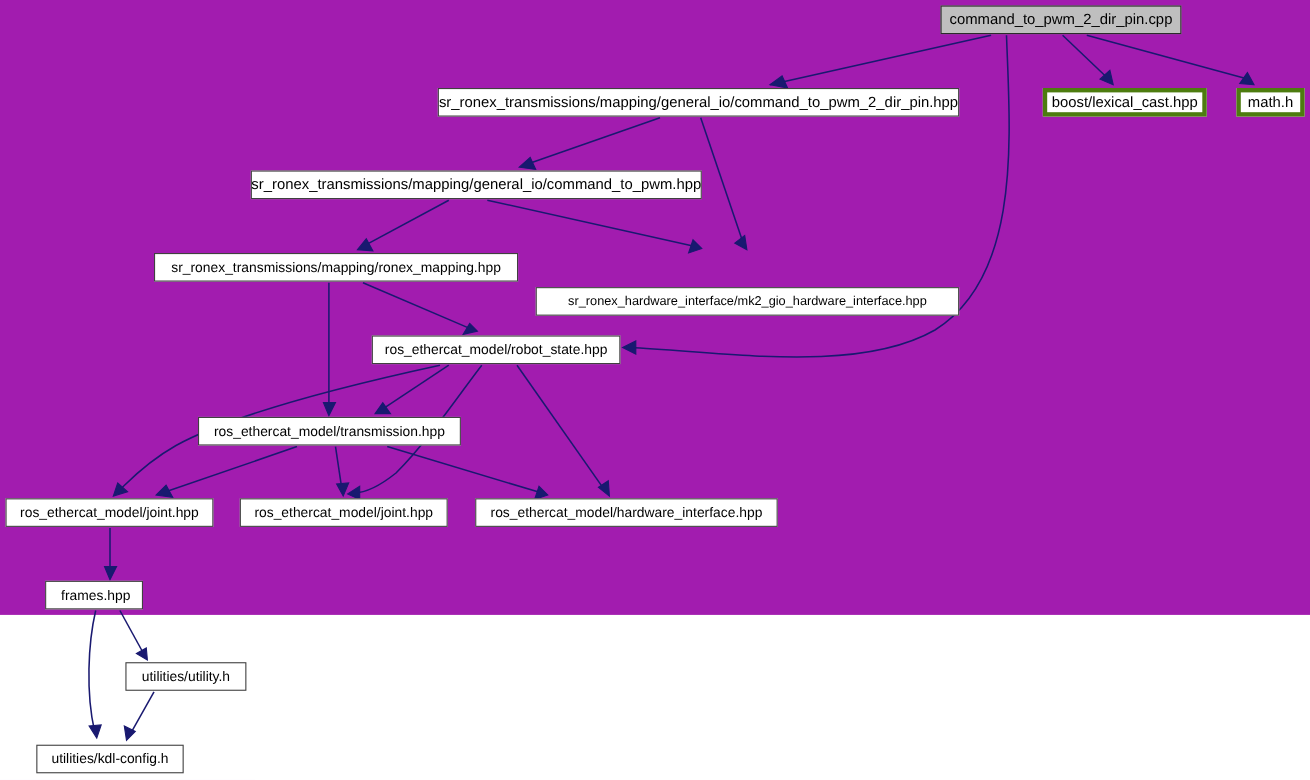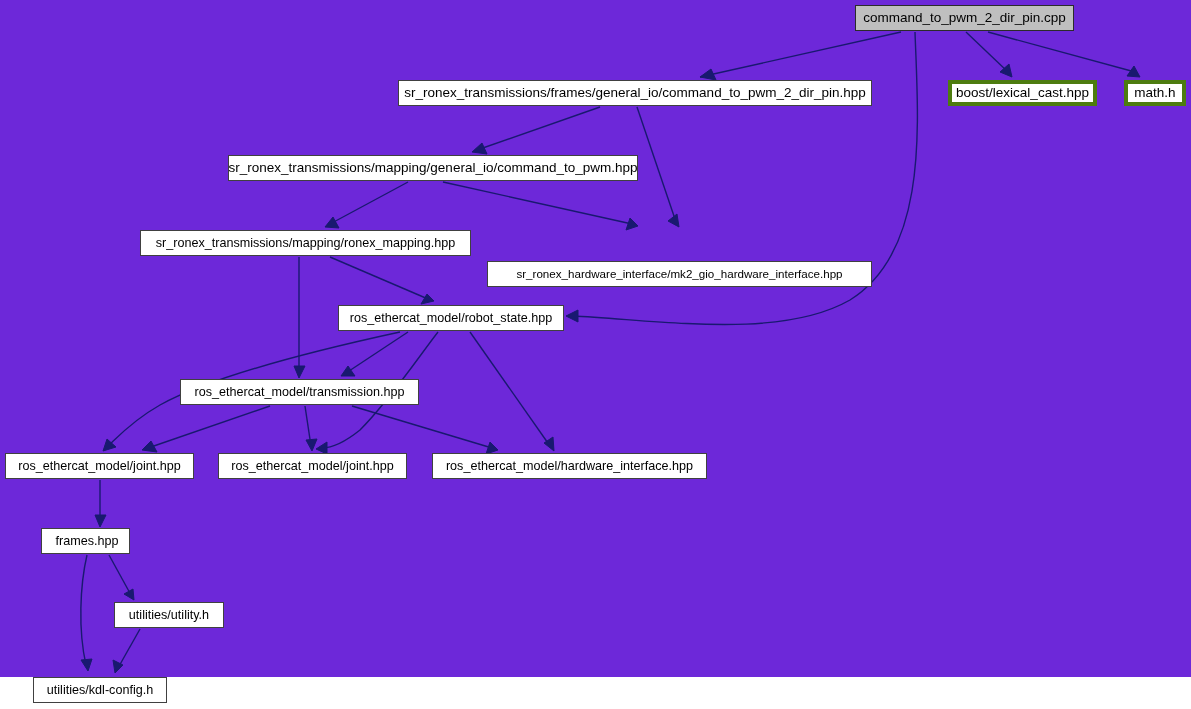--- a/index.html
+++ b/index.html
@@ -9,22 +9,22 @@
   }
   body {
     width: 1191px;
     height: 709px;
     font-family: "Liberation Sans", sans-serif;
     overflow: hidden;
   }
   #graph-root {
     position: relative;
     width: 1191px;
-    height: 677px;
-    background: #6d28d9;
+    height: 559px;
+    background: #a21caf;
   }
   #edge-layer {
     position: absolute;
     left: 0;
     top: 0;
     width: 1191px;
     height: 709px;
   }
   .edge-path {
     fill: none;
@@ -110,21 +110,21 @@
       <path class="edge-path" d="M 87,555 C 80,585 78,630 86,665"></path>
       <polygon class="edge-head" points="88,671 81,660 92,659"></polygon>
       <path class="edge-path" d="M 140,629 L 118,668"></path>
       <polygon class="edge-head" points="115,673 113,660 123,665"></polygon>
     </svg>
   <div id="node-layer">
       <div class="gnode root fs14" style="left: 855px; top: 5px; width: 219px; height: 26px;">
         <span class="gnode-label">command_to_pwm_2_dir_pin.cpp</span>
       </div>
       <div class="gnode fs14" style="left: 398px; top: 80px; width: 474px; height: 26px;">
-        <span class="gnode-label">sr_ronex_transmissions/frames/general_io/command_to_pwm_2_dir_pin.hpp</span>
+        <span class="gnode-label">sr_ronex_transmissions/mapping/general_io/command_to_pwm_2_dir_pin.hpp</span>
       </div>
       <div class="gnode external fs14" style="left: 948px; top: 80px; width: 149px; height: 26px;">
         <span class="gnode-label">boost/lexical_cast.hpp</span>
       </div>
       <div class="gnode external fs14" style="left: 1124px; top: 80px; width: 62px; height: 26px;">
         <span class="gnode-label">math.h</span>
       </div>
       <div class="gnode fs14" style="left: 228px; top: 155px; width: 410px; height: 26px;">
         <span class="gnode-label">sr_ronex_transmissions/mapping/general_io/command_to_pwm.hpp</span>
       </div>

